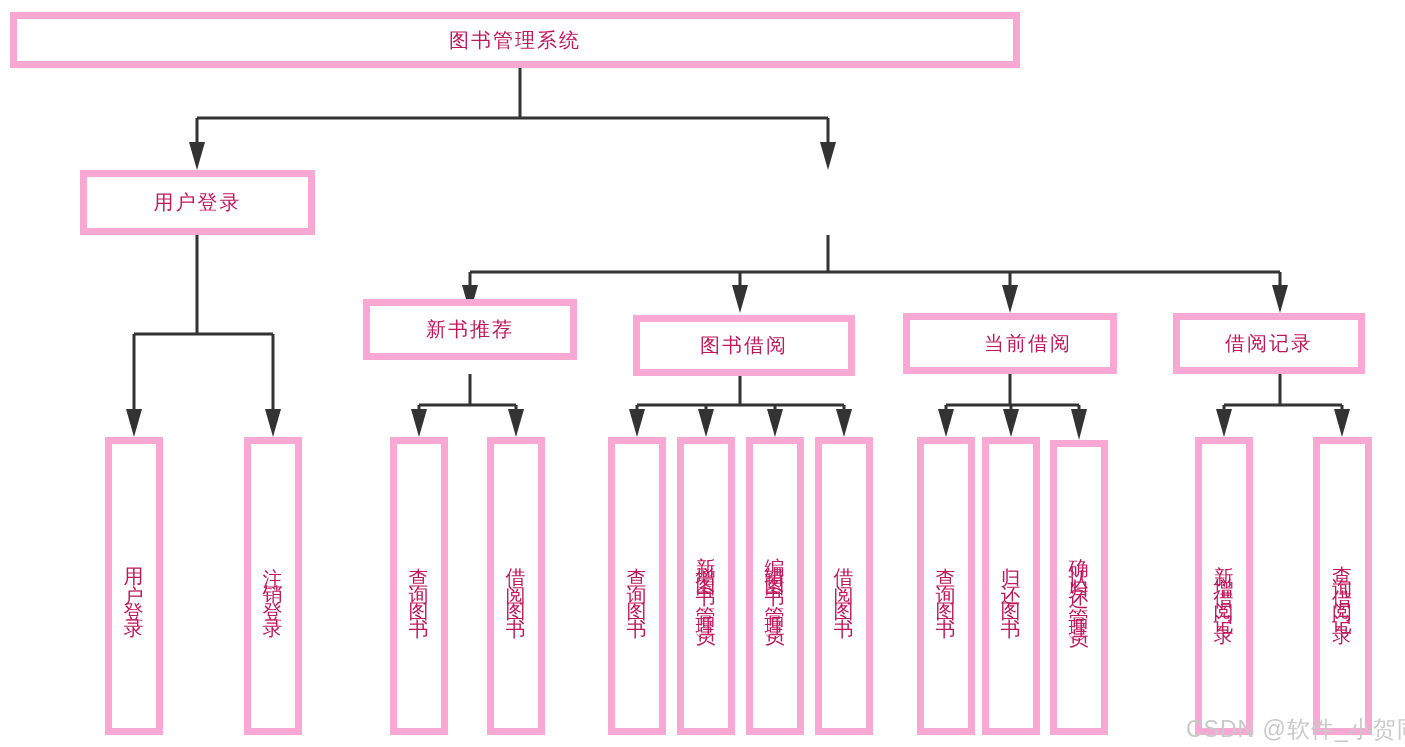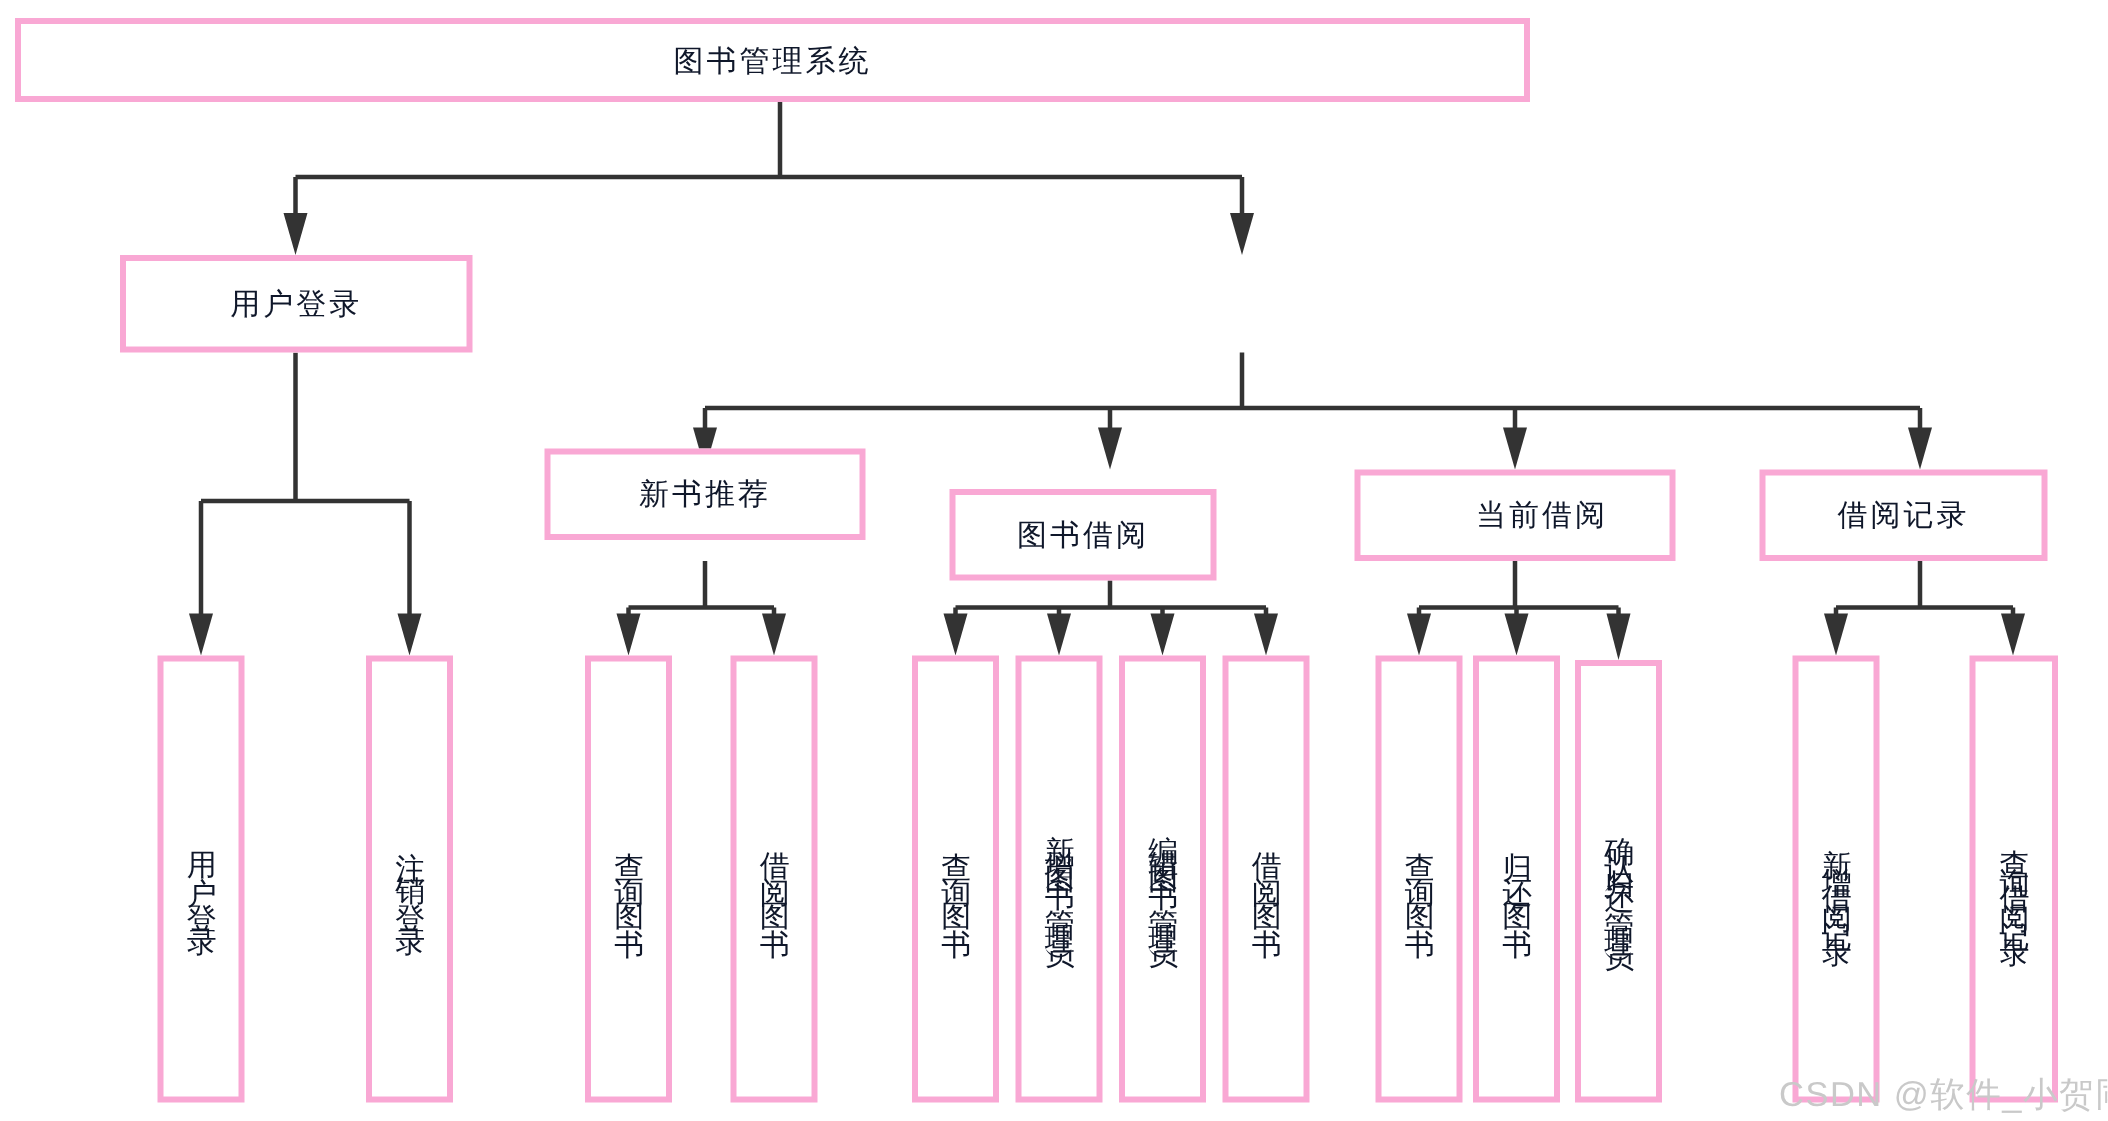--- a/index.html
+++ b/index.html
@@ -12,23 +12,23 @@
     overflow: hidden;
   }
   .connectors {
     position: absolute;
     left: 0; top: 0;
     width: 1405px; height: 747px;
   }
   .node {
     position: absolute;
     box-sizing: border-box;
-    border: 4px solid #f9a8d4;
+    border: 7px solid #f9a8d4;
     background: #ffffff;
-    color: #0f172a;
+    color: #be185d;
     display: flex;
     align-items: center;
     justify-content: center;
     text-align: center;
   }
   .node .lbl { display: block; }
   .h { font-size: 20px; letter-spacing: 2px; }
   .root { font-size: 20px; letter-spacing: 2px; }
   .v {
     writing-mode: vertical-rl;
@@ -111,21 +111,21 @@
     <span class="lbl">图书管理系统</span>
   </div>
 
   <div class="node h" style="left:80px; top:170px; width:235px; height:65px;">
     <span class="lbl">用户登录</span>
   </div>
 
   <div class="node h" style="left:363px; top:299px; width:214px; height:61px;">
     <span class="lbl">新书推荐</span>
   </div>
-  <div class="node h" style="left:633px; top:326px; width:178px; height:61px;">
+  <div class="node h" style="left:633px; top:315px; width:222px; height:61px;">
     <span class="lbl">图书借阅</span>
   </div>
   <div class="node h" style="left:903px; top:313px; width:214px; height:61px;padding-left:36px;">
     <span class="lbl">当前借阅</span>
   </div>
   <div class="node h" style="left:1173px; top:313px; width:192px; height:61px;">
     <span class="lbl">借阅记录</span>
   </div>
 
   <div class="node v ls4" style="left:105px; top:437px; width:58px; height:298px;">

